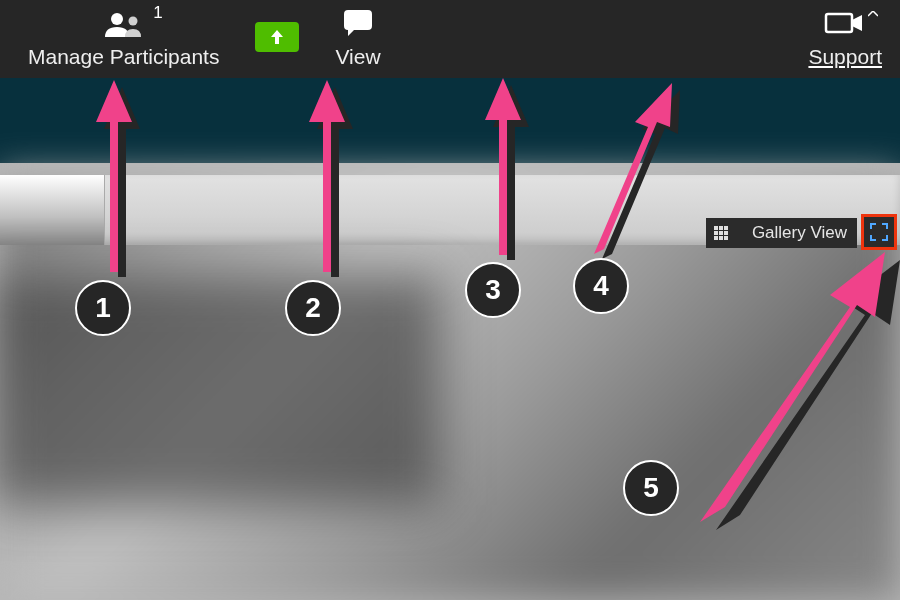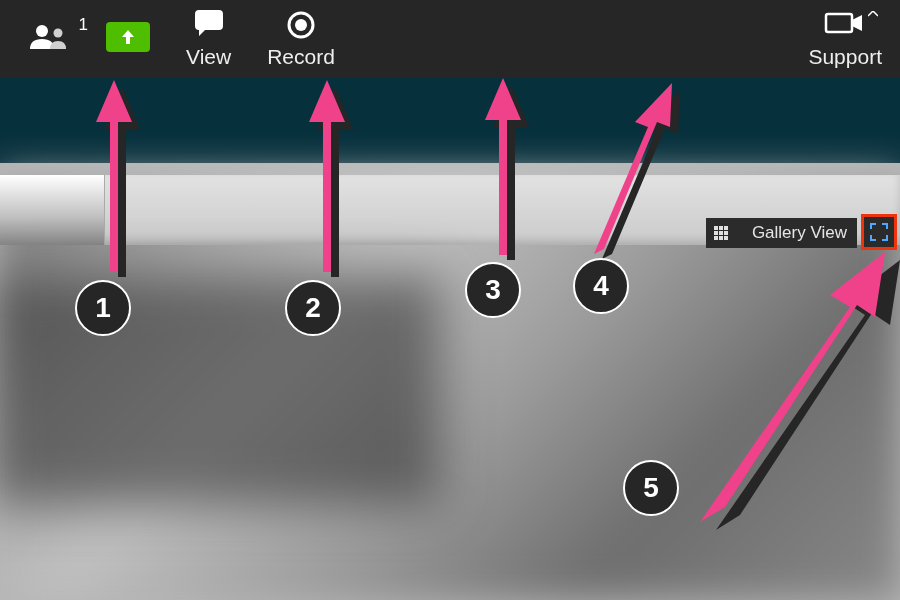--- a/index.html
+++ b/index.html
@@ -200,20 +200,21 @@
   <div class="toolbar-item">
     <div class="icon-wrap">
       <svg width="42" height="28" viewBox="0 0 42 28">
         <circle cx="14" cy="8" r="6" fill="#fff"></circle>
         <path d="M2 26 Q2 16 14 16 Q26 16 26 26 Z" fill="#fff"></path>
         <circle cx="30" cy="10" r="4.5" fill="#d0d0d0"></circle>
         <path d="M22 26 Q22 18 30 18 Q38 18 38 26 Z" fill="#d0d0d0"></path>
       </svg>
       <span class="badge">1</span>
     </div>
+    <span class="label">Manage Participants</span>
   </div>
 
   <div class="toolbar-item">
     <div class="icon-wrap">
       <div class="share-btn">
         <svg width="18" height="18" viewBox="0 0 18 18">
           <path d="M9 2 L15 9 L11 9 L11 16 L7 16 L7 9 L3 9 Z" fill="#fff"></path>
         </svg>
       </div>
     </div>
@@ -221,31 +222,22 @@
 
   <div class="toolbar-item">
     <div class="icon-wrap">
       <svg width="36" height="30" viewBox="0 0 36 30">
         <path d="M4 4 Q4 0 8 0 L28 0 Q32 0 32 4 L32 16 Q32 20 28 20 L14 20 L8 26 L8 20 Q4 20 4 16 Z" fill="#fff"></path>
       </svg>
     </div>
     <span class="label">View</span>
   </div>
 
-  <div class="toolbar-item">
-    <div class="icon-wrap">
-      <svg width="30" height="30" viewBox="0 0 30 30">
-        <circle cx="15" cy="15" r="12" fill="none" stroke="#fff" stroke-width="3"></circle>
-        <circle cx="15" cy="15" r="6" fill="#fff"></circle>
-      </svg>
-    </div>
-    <span class="label">Record</span>
-  </div>
-
-  <div class="toolbar-item" style="margin-left:auto;padding-right:8px;">
+
+  <div class="toolbar-item" style="margin-left:auto;padding-right:8px;text-decoration:underline;">
     <div class="icon-wrap">
       <svg width="42" height="30" viewBox="0 0 42 30">
         <rect x="2" y="4" width="26" height="18" rx="2" fill="none" stroke="#fff" stroke-width="2.5"></rect>
         <path d="M28 10 L38 5 L38 21 L28 16 Z" fill="#fff"></path>
       </svg>
       <svg width="10" height="6" viewBox="0 0 10 6" style="position:absolute;top:2px;right:-12px">
           <path d="M0 5 L5 0 L10 5" fill="none" stroke="#fff" stroke-width="1.5"></path>
         </svg>
     </div>
     <span class="label">Support</span>

